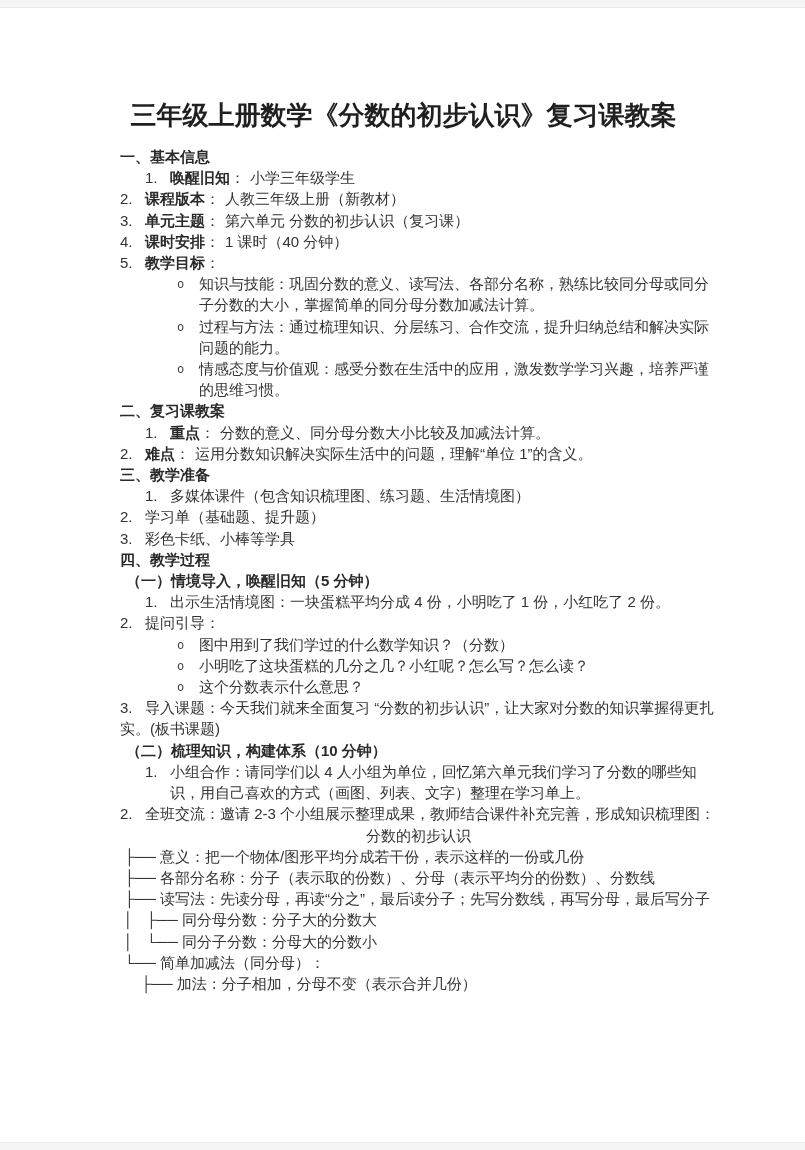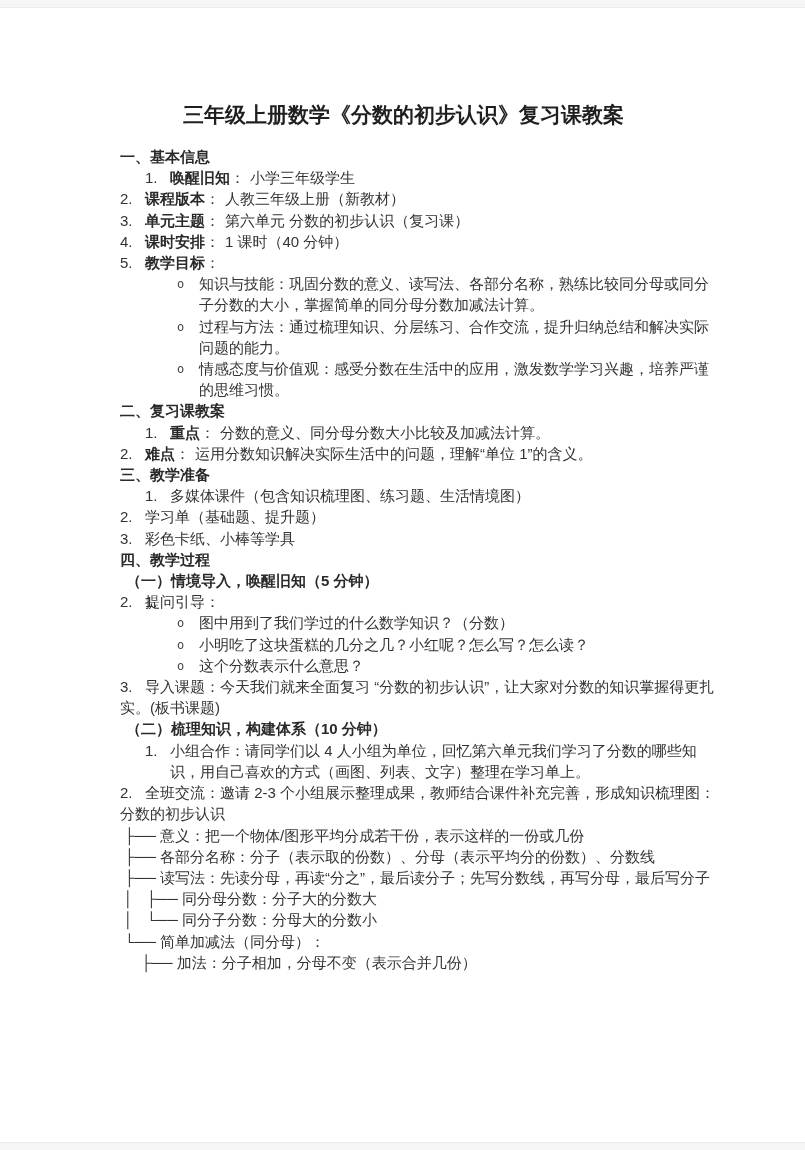--- a/index.html
+++ b/index.html
@@ -13,40 +13,40 @@
   .strip.top { top:0; border-bottom:1px solid #ebebeb; }
   .strip.bottom { bottom:0; border-top:1px solid #ebebeb; }
 
   .content {
     position:absolute; left:120px; top:100px; width:597px;
     font-size:15px; line-height:21.2px;
   }
   .title {
     position:relative; left:-15px;
     margin:0 0 16px 0;
-    font-size:21px; line-height:30px; font-weight:bold;
+    font-size:26px; line-height:30px; font-weight:bold;
     text-align:center; color:#1f1f1f; white-space:nowrap;
   }
   .blk { margin:0; }
   .blk.h    { font-weight:bold; color:#2a2a2a; }
   .blk.sub  { font-weight:bold; color:#2a2a2a; padding-left:6px; }
   .blk.itemA { position:relative; padding-left:50px; }
   .blk.itemA .num { position:absolute; left:25px; top:0; }
   .blk.itemB .num { display:inline-block; width:25px; }
   .blk.bullet { position:relative; padding-left:79px; }
   .blk.bullet .glyph {
     position:absolute; left:57px; top:1px;
     font-size:12px; line-height:20px;
     font-family:"DejaVu Sans Mono","Liberation Mono",monospace;
     color:#444;
   }
   .blk .label { font-weight:bold; color:#2a2a2a; }
   .blk .colon { margin-right:5px; }
   .blk.tree  { padding-left:4px; white-space:pre-wrap; }
-  .blk.plain { padding-left:0; }
+  .blk.plain { padding-left:0;text-align:center; }
 </style>
 </head>
 <body>
 
 <div class="page">
   <div class="strip top"></div>
   <div class="content">
     <h1 class="title">三年级上册数学《分数的初步认识》复习课教案</h1>
     <div id="blocks">
         <div class="blk h"><span class="text">一、基本信息</span></div>
@@ -60,21 +60,21 @@
         <div class="blk bullet"><span class="glyph">o</span><span class="text">情感态度与价值观：感受分数在生活中的应用，激发数学学习兴趣，培养严谨的思维习惯。</span></div>
         <div class="blk h"><span class="text">二、复习课教案</span></div>
         <div class="blk itemA"><span class="num">1.</span><span class="label">重点</span><span class="colon">：</span><span class="text">分数的意义、同分母分数大小比较及加减法计算。</span></div>
         <div class="blk itemB"><span class="num">2.</span><span class="label">难点</span><span class="colon">：</span><span class="text">运用分数知识解决实际生活中的问题，理解“单位 1”的含义。</span></div>
         <div class="blk h"><span class="text">三、教学准备</span></div>
         <div class="blk itemA"><span class="num">1.</span><span class="text">多媒体课件（包含知识梳理图、练习题、生活情境图）</span></div>
         <div class="blk itemB"><span class="num">2.</span><span class="text">学习单（基础题、提升题）</span></div>
         <div class="blk itemB"><span class="num">3.</span><span class="text">彩色卡纸、小棒等学具</span></div>
         <div class="blk h"><span class="text">四、教学过程</span></div>
         <div class="blk sub"><span class="text">（一）情境导入，唤醒旧知（5 分钟）</span></div>
-        <div class="blk itemA"><span class="num">1.</span></div>
+        <div class="blk itemA"><span class="num">1.</span><span class="text">出示生活情境图：一块蛋糕平均分成 4 份，小明吃了 1 份，小红吃了 2 份。</span></div>
         <div class="blk itemB"><span class="num">2.</span><span class="text">提问引导：</span></div>
         <div class="blk bullet"><span class="glyph">o</span><span class="text">图中用到了我们学过的什么数学知识？（分数）</span></div>
         <div class="blk bullet"><span class="glyph">o</span><span class="text">小明吃了这块蛋糕的几分之几？小红呢？怎么写？怎么读？</span></div>
         <div class="blk bullet"><span class="glyph">o</span><span class="text">这个分数表示什么意思？</span></div>
         <div class="blk itemB"><span class="num">3.</span><span class="text">导入课题：今天我们就来全面复习 “分数的初步认识”，让大家对分数的知识掌握得更扎实。(板书课题)</span></div>
         <div class="blk sub"><span class="text">（二）梳理知识，构建体系（10 分钟）</span></div>
         <div class="blk itemA"><span class="num">1.</span><span class="text">小组合作：请同学们以 4 人小组为单位，回忆第六单元我们学习了分数的哪些知识，用自己喜欢的方式（画图、列表、文字）整理在学习单上。</span></div>
         <div class="blk itemB"><span class="num">2.</span><span class="text">全班交流：邀请 2-3 个小组展示整理成果，教师结合课件补充完善，形成知识梳理图：</span></div>
         <div class="blk plain"><span class="text">分数的初步认识</span></div>
         <div class="blk tree"><span class="text">├── 意义：把一个物体/图形平均分成若干份，表示这样的一份或几份</span></div>

